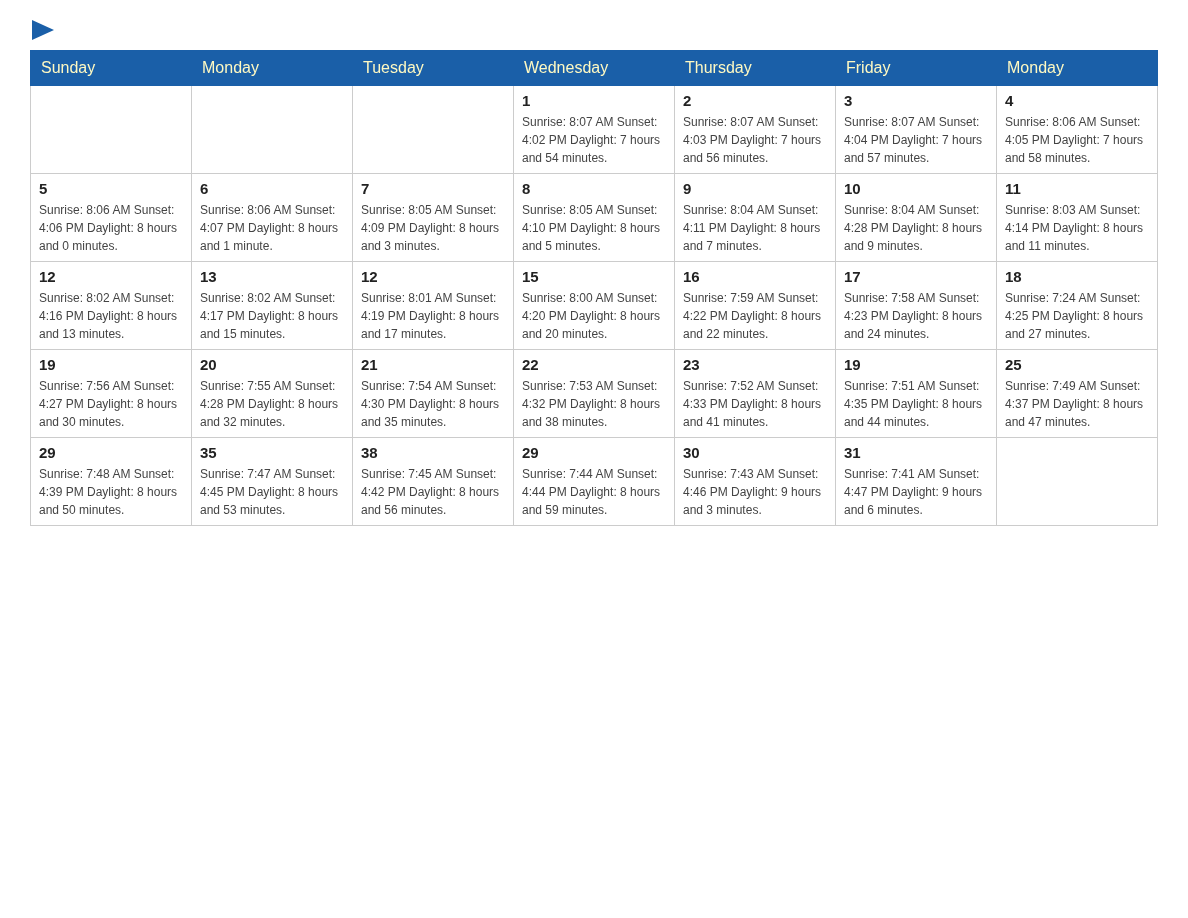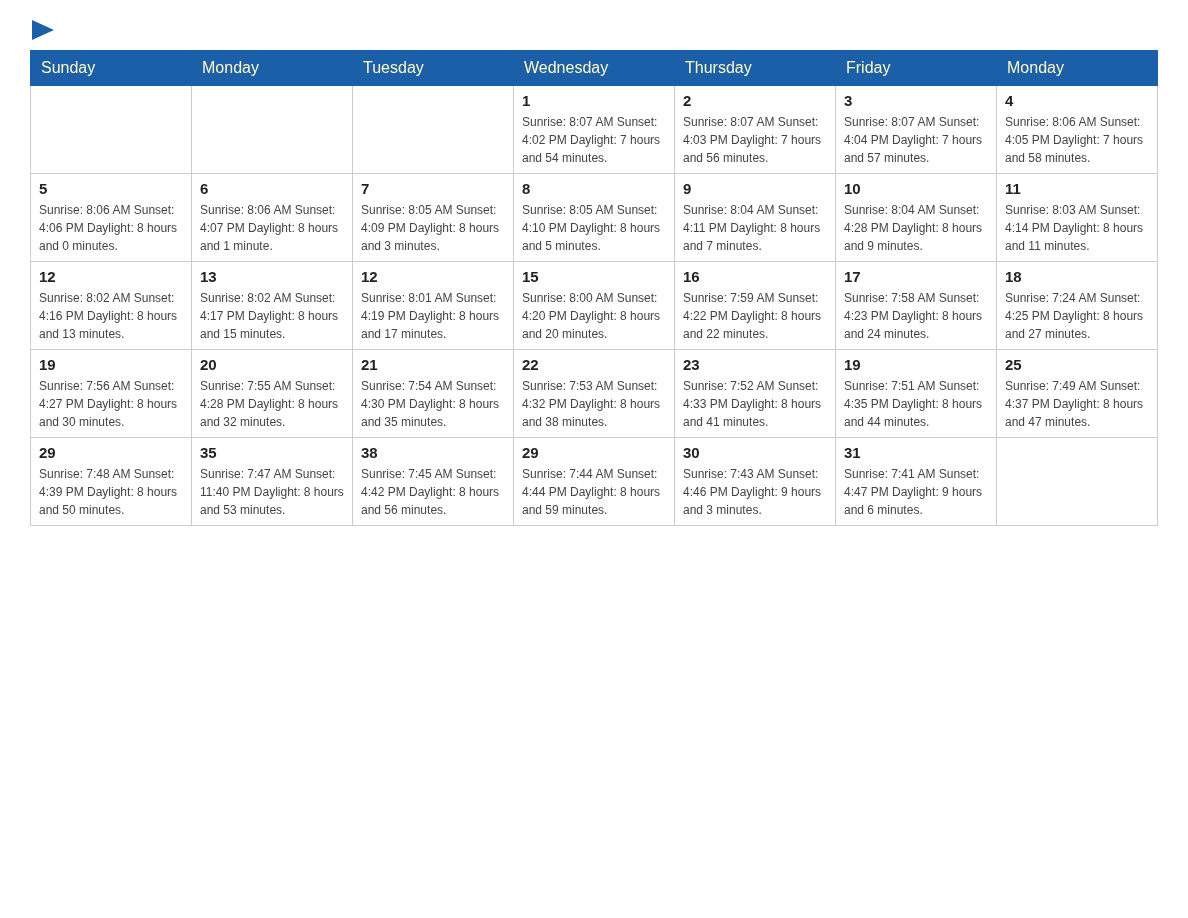--- a/index.html
+++ b/index.html
@@ -312,21 +312,21 @@
         <td>
           <span class="day-num">29</span>
           <div class="day-info">Sunrise: 7:48 AM
 Sunset: 4:39 PM
 Daylight: 8 hours
 and 50 minutes.</div>
         </td>
         <td>
           <span class="day-num">35</span>
           <div class="day-info">Sunrise: 7:47 AM
-Sunset: 11:40 PM
+Sunset: 4:45 PM
 Daylight: 8 hours
 and 53 minutes.</div>
         </td>
         <td>
           <span class="day-num">38</span>
           <div class="day-info">Sunrise: 7:45 AM
 Sunset: 4:42 PM
 Daylight: 8 hours
 and 56 minutes.</div>
         </td>

